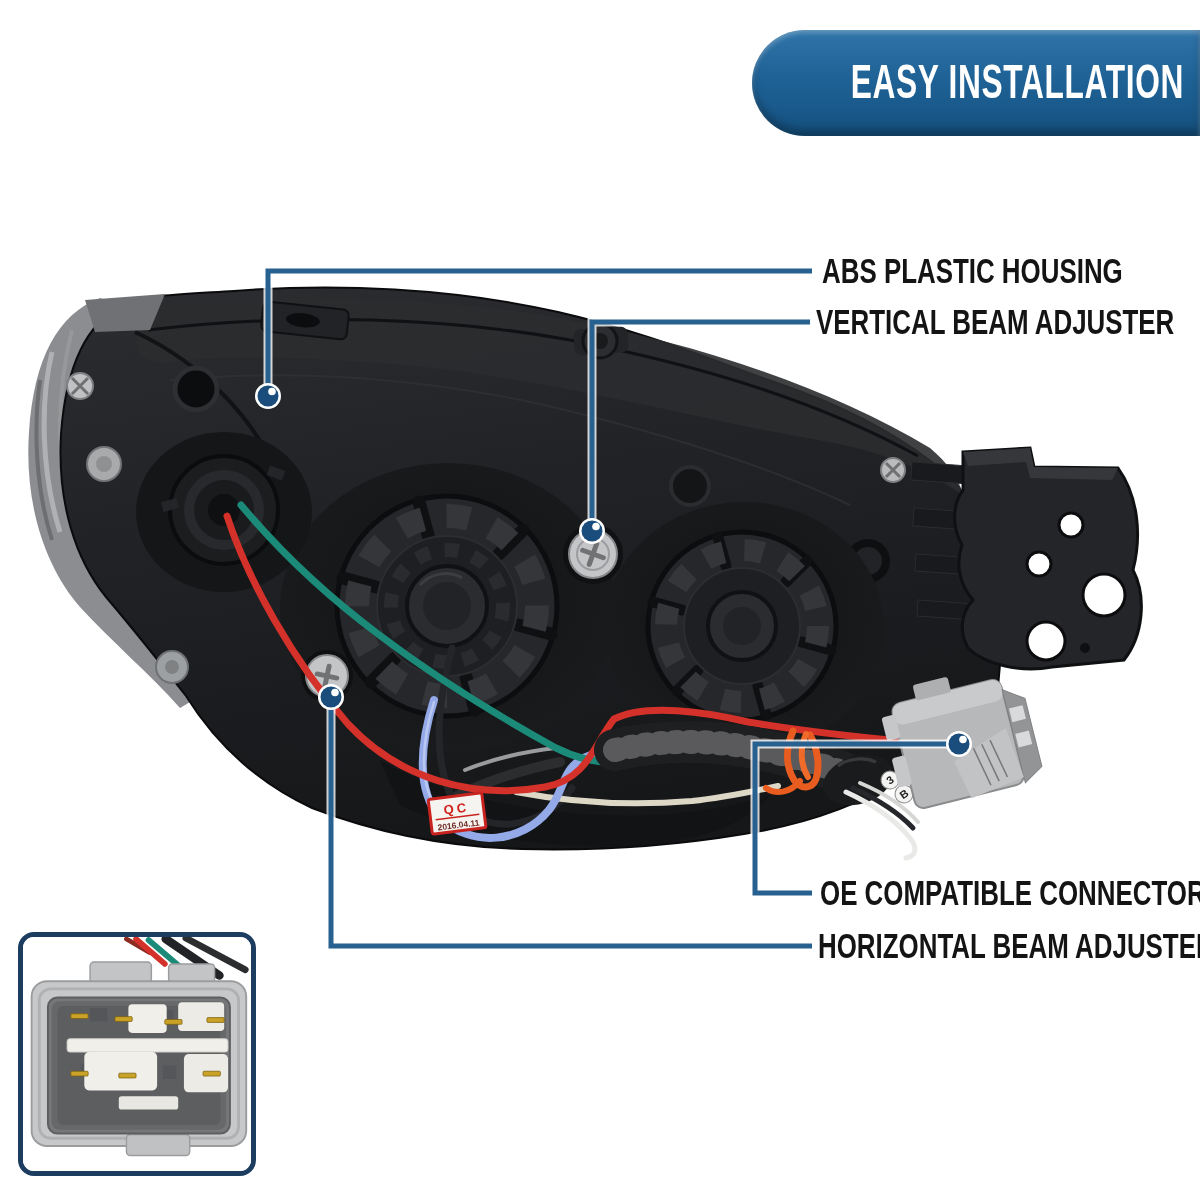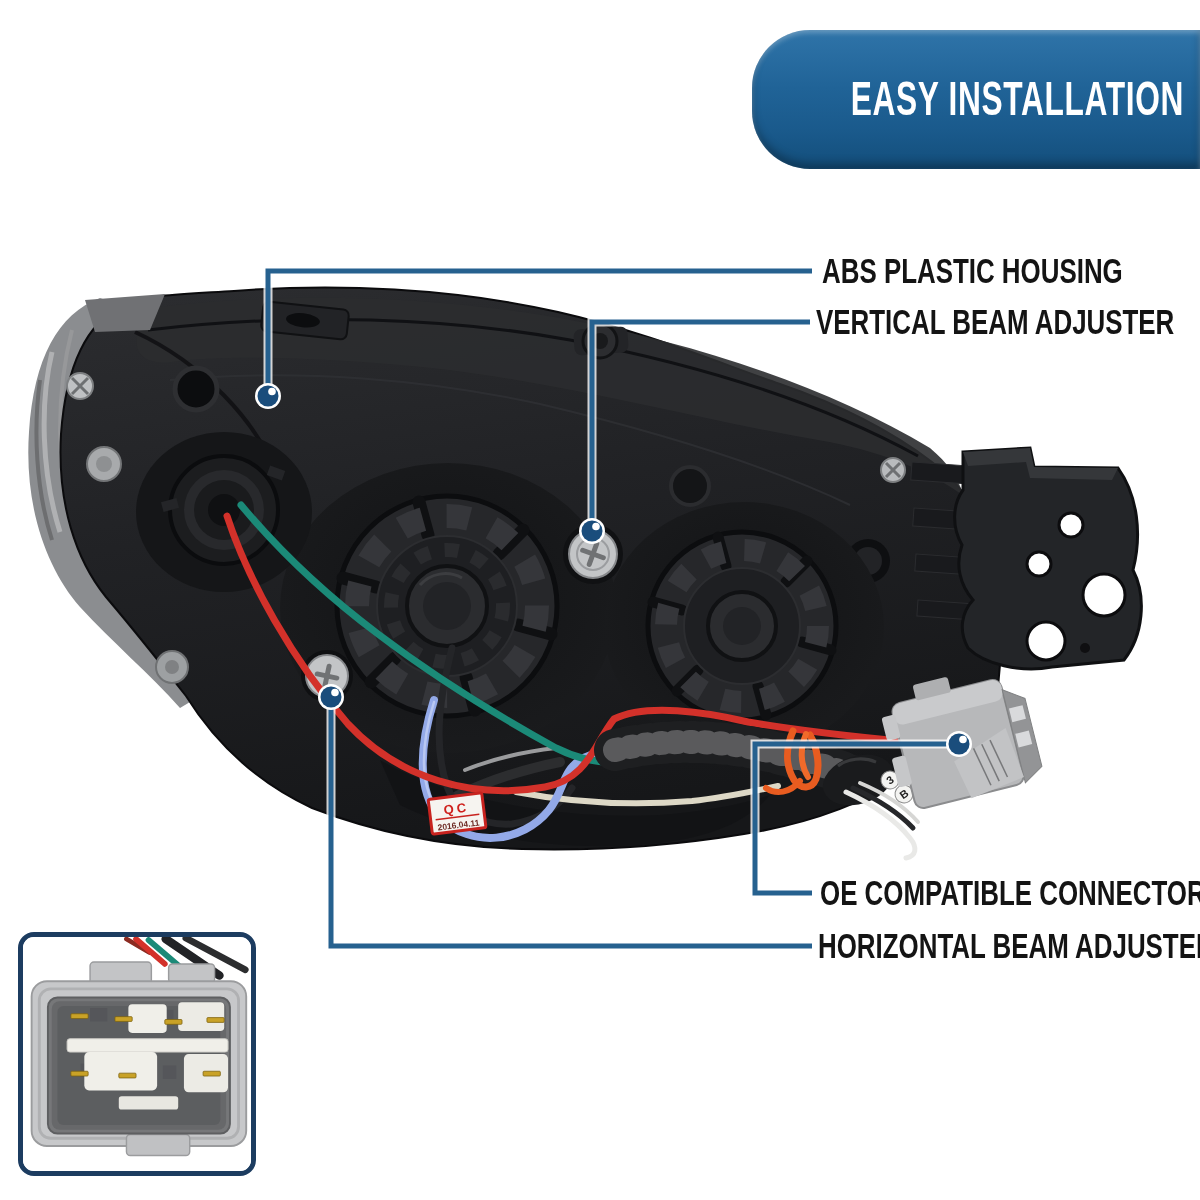--- a/index.html
+++ b/index.html
@@ -1,19 +1,19 @@
 <!DOCTYPE html>
 <html><head>
 <meta charset="utf-8">
 <style>
   html,body{margin:0;padding:0;background:#ffffff;}
   .stage{position:relative;width:1200px;height:1200px;background:#fff;overflow:hidden;
          font-family:"Liberation Sans",sans-serif;}
   .photo-svg,.overlay-svg{position:absolute;left:0;top:0;width:1200px;height:1200px;}
-  .banner{position:absolute;left:752px;top:30px;width:448px;height:139px;
+  .banner{position:absolute;left:752px;top:30px;width:448px;height:106px;
           border-radius:58px 0 0 58px;
           background:linear-gradient(180deg,#2f74a9 0%,#206397 42%,#1a5a8c 72%,#134e7b 100%);
           box-shadow:inset 0 3px 5px rgba(255,255,255,.28), inset 0 -6px 9px rgba(0,0,0,.28);}
   .banner .txt{position:absolute;right:16px;top:50%;
           transform:translateY(-52%) scaleX(.66);transform-origin:right center;
           font-weight:700;font-size:48px;color:#ffffff;white-space:nowrap;letter-spacing:1px;}
   .callout-label{position:absolute;height:44px;line-height:44px;white-space:nowrap;
           font-weight:700;font-size:35px;color:#141414;}
   .callout-label .txt{display:inline-block;transform:scaleX(.74);transform-origin:left center;}
   .lab-abs{left:822px;top:249px;}

